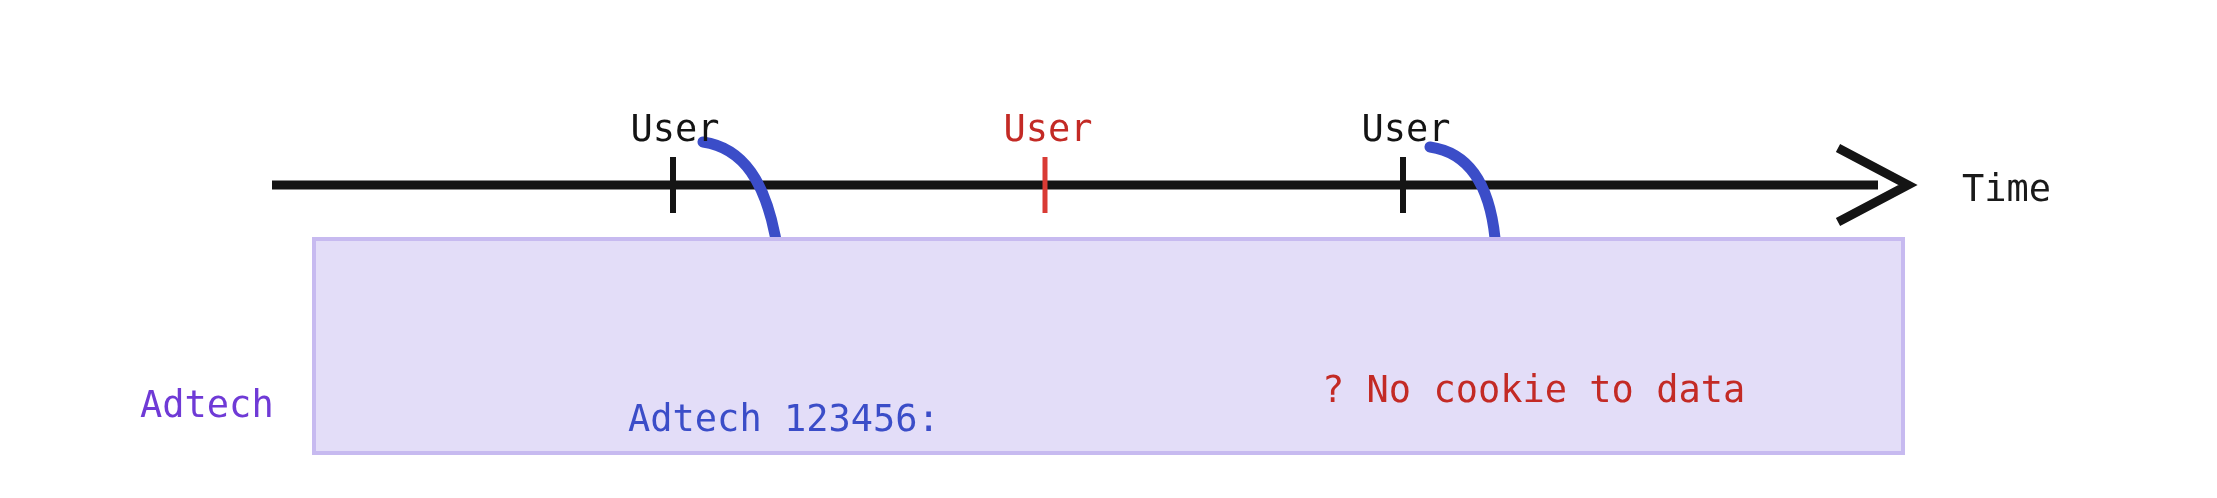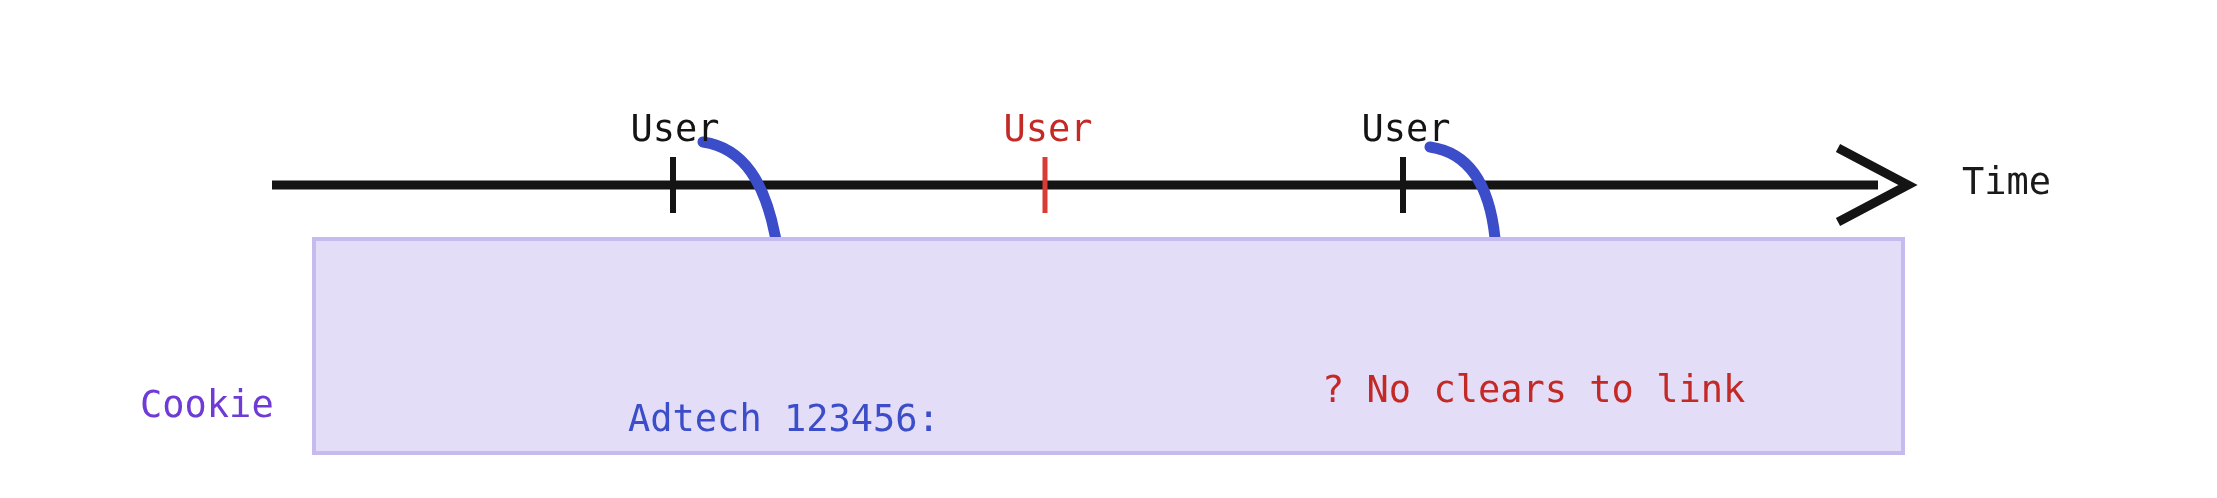--- a/index.html
+++ b/index.html
@@ -24,21 +24,21 @@
     left: 0;
     top: 0;
     width: 2217px;
     height: 498px;
     pointer-events: none;
   }
 
   .time-label {
     position: absolute;
     left: 1962px;
-    top: 160px;
+    top: 167px;
     font-size: 37px;
     color: #1a1a1a;
     letter-spacing: 0px;
     white-space: nowrap;
   }
 
   
   .event-label {
     position: absolute;
     text-align: center;
@@ -144,31 +144,31 @@
     <span class="l1">User</span>
     <span class="l2">clears data</span>
   </div>
 
   <div class="event-label ev-black nosel" id="event-2">
     <span class="l1">User</span>
     <span class="l2">converts</span>
   </div>
 
   <div class="adtech-side-label nosel">
-    <span>Cookie</span>
+    <span>Adtech</span>
     
   </div>
 
   <div class="adtech-box"></div>
 
   <div class="box-text nosel" id="cookie-note">
     <span>Adtech 123456:</span>
     
   </div>
 
   <div class="box-text nosel" id="no-conversion-note">
-    <span>? No clears to link</span>
+    <span>? No cookie to data</span>
     
     
     
   </div>
 
 </div>
 
 </body></html>

